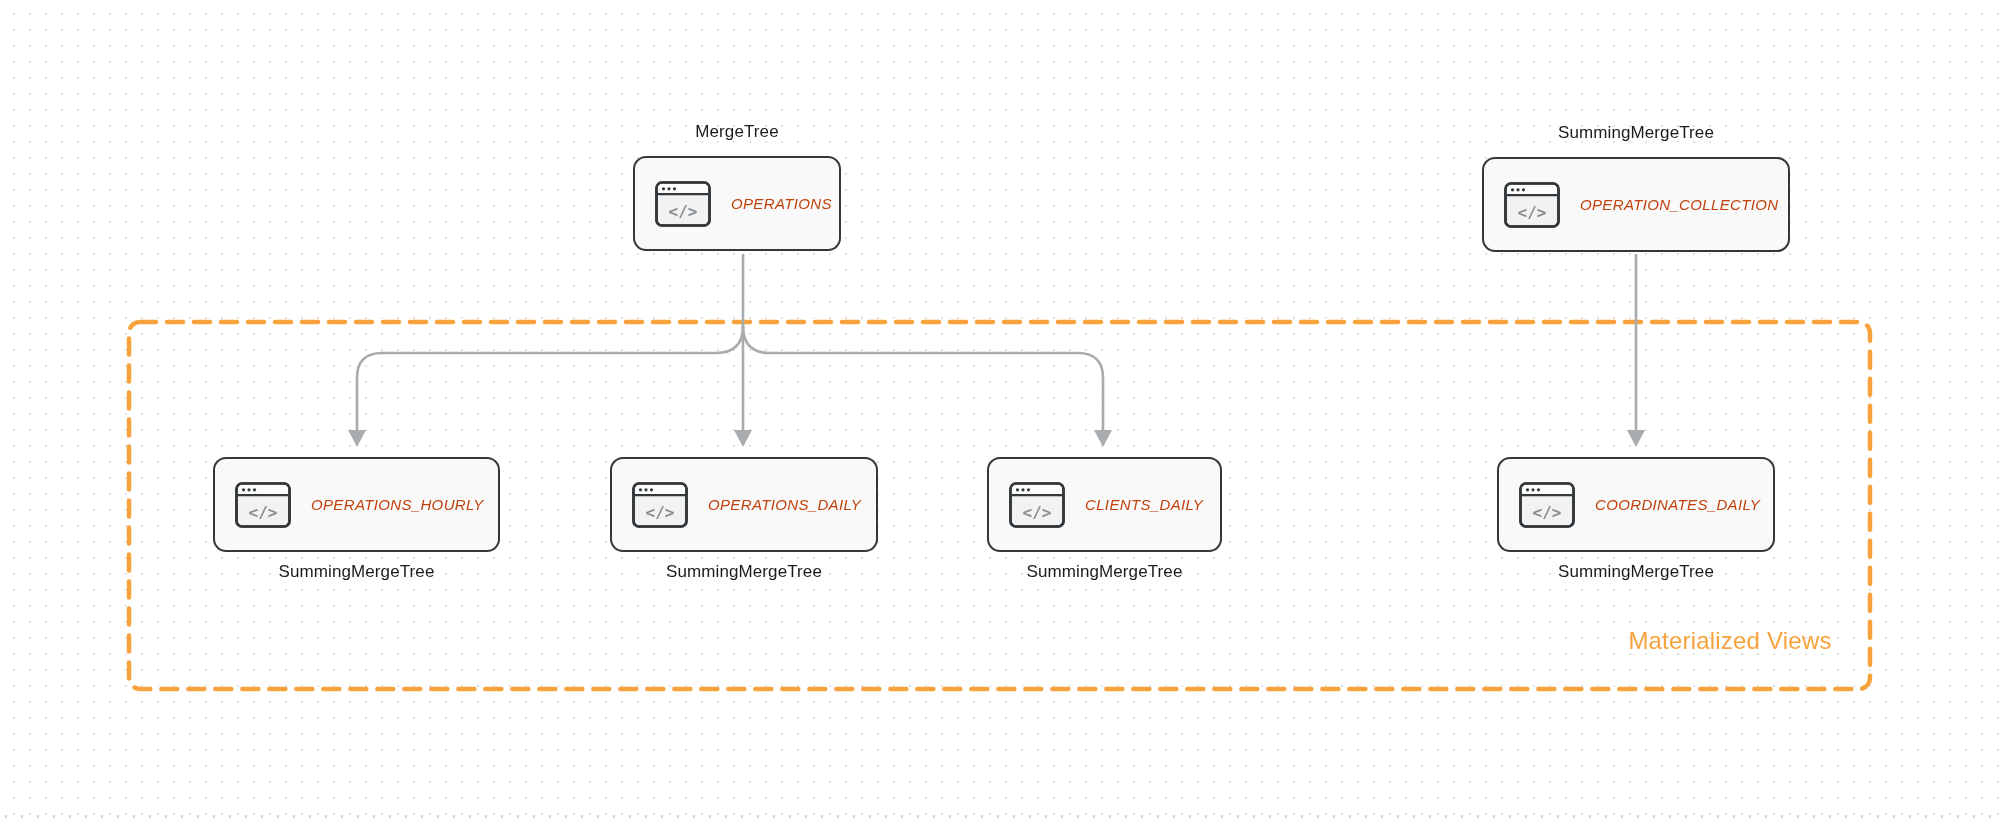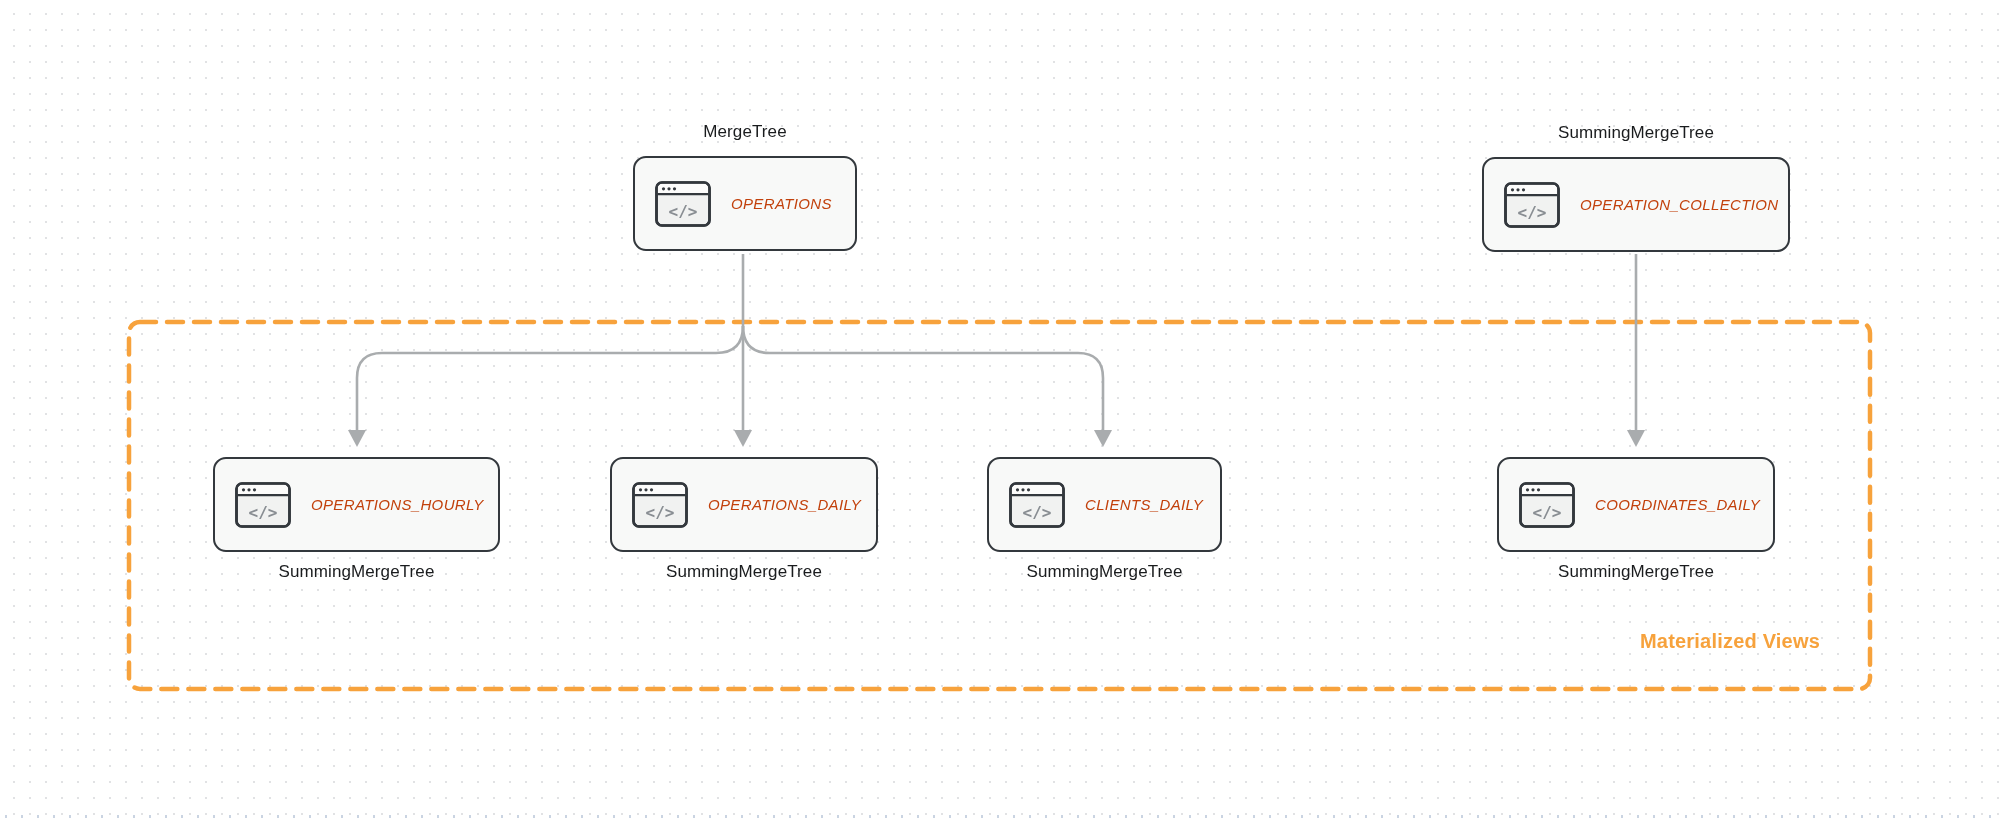--- a/index.html
+++ b/index.html
@@ -61,34 +61,34 @@
   .icon-wrap { flex: 0 0 auto; display: flex; }
   .table-name {
     font-style: italic;
     font-size: 15px;
     font-weight: 500;
     letter-spacing: 0.35px;
     color: #c2410c;
     white-space: nowrap;
   }
   
-  .p-ops     { left: 633px;  top: 122px; width: 224px; }
+  .p-ops     { left: 633px;  top: 122px; width: 208px; }
   .p-opcol   { left: 1482px; top: 123px; width: 308px; }
   .p-hourly  { left: 213px;  top: 457px; width: 287px; }
   .p-daily   { left: 610px;  top: 457px; width: 268px; }
   .p-clients { left: 987px;  top: 457px; width: 235px; }
   .p-coords  { left: 1497px; top: 457px; width: 278px; }
   .group-label {
     position: absolute;
     left: 1580px; top: 627px;
     width: 300px;
     text-align: center;
-    font-size: 20px;
+    font-size: 24px;
     line-height: 28px;
-    font-weight: 700;
+    font-weight: 400;
     color: #f7a23c;
     letter-spacing: 0.2px;
   }
 </style>
 </head>
 <body>
 
 <div class="canvas">
 
   <svg class="edges-layer" width="2000" height="818" viewBox="0 0 2000 818" fill="none">

